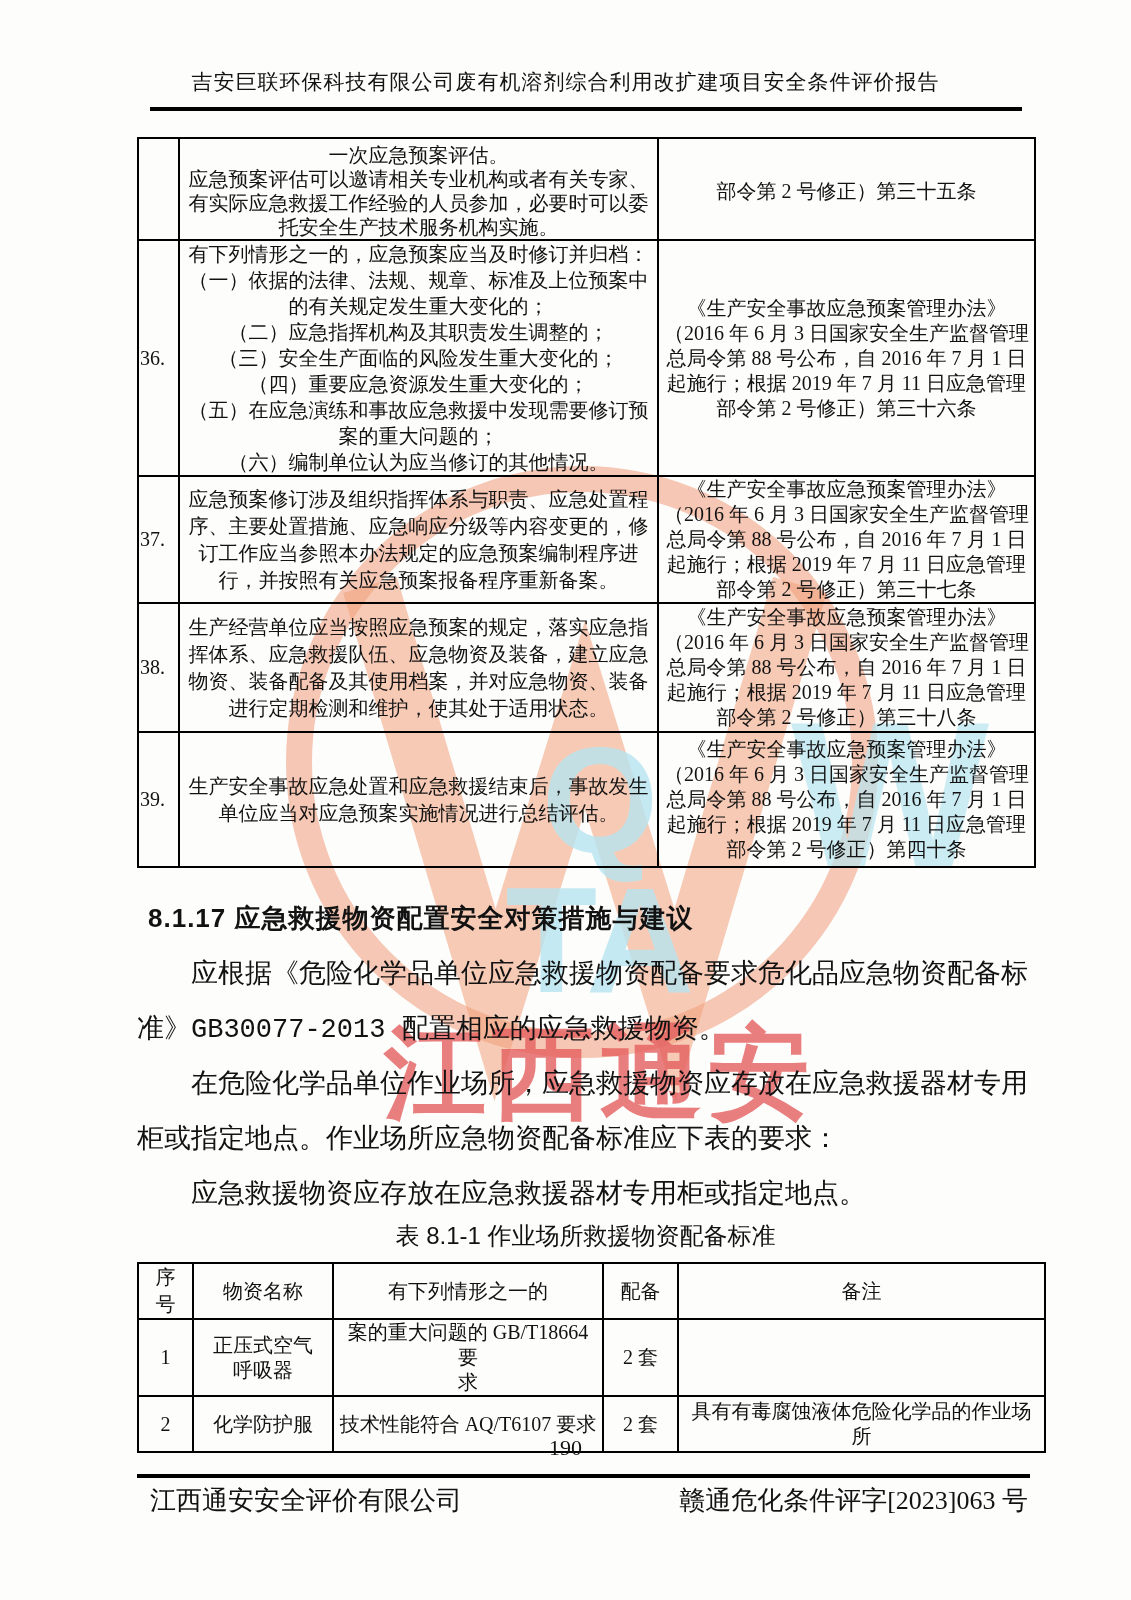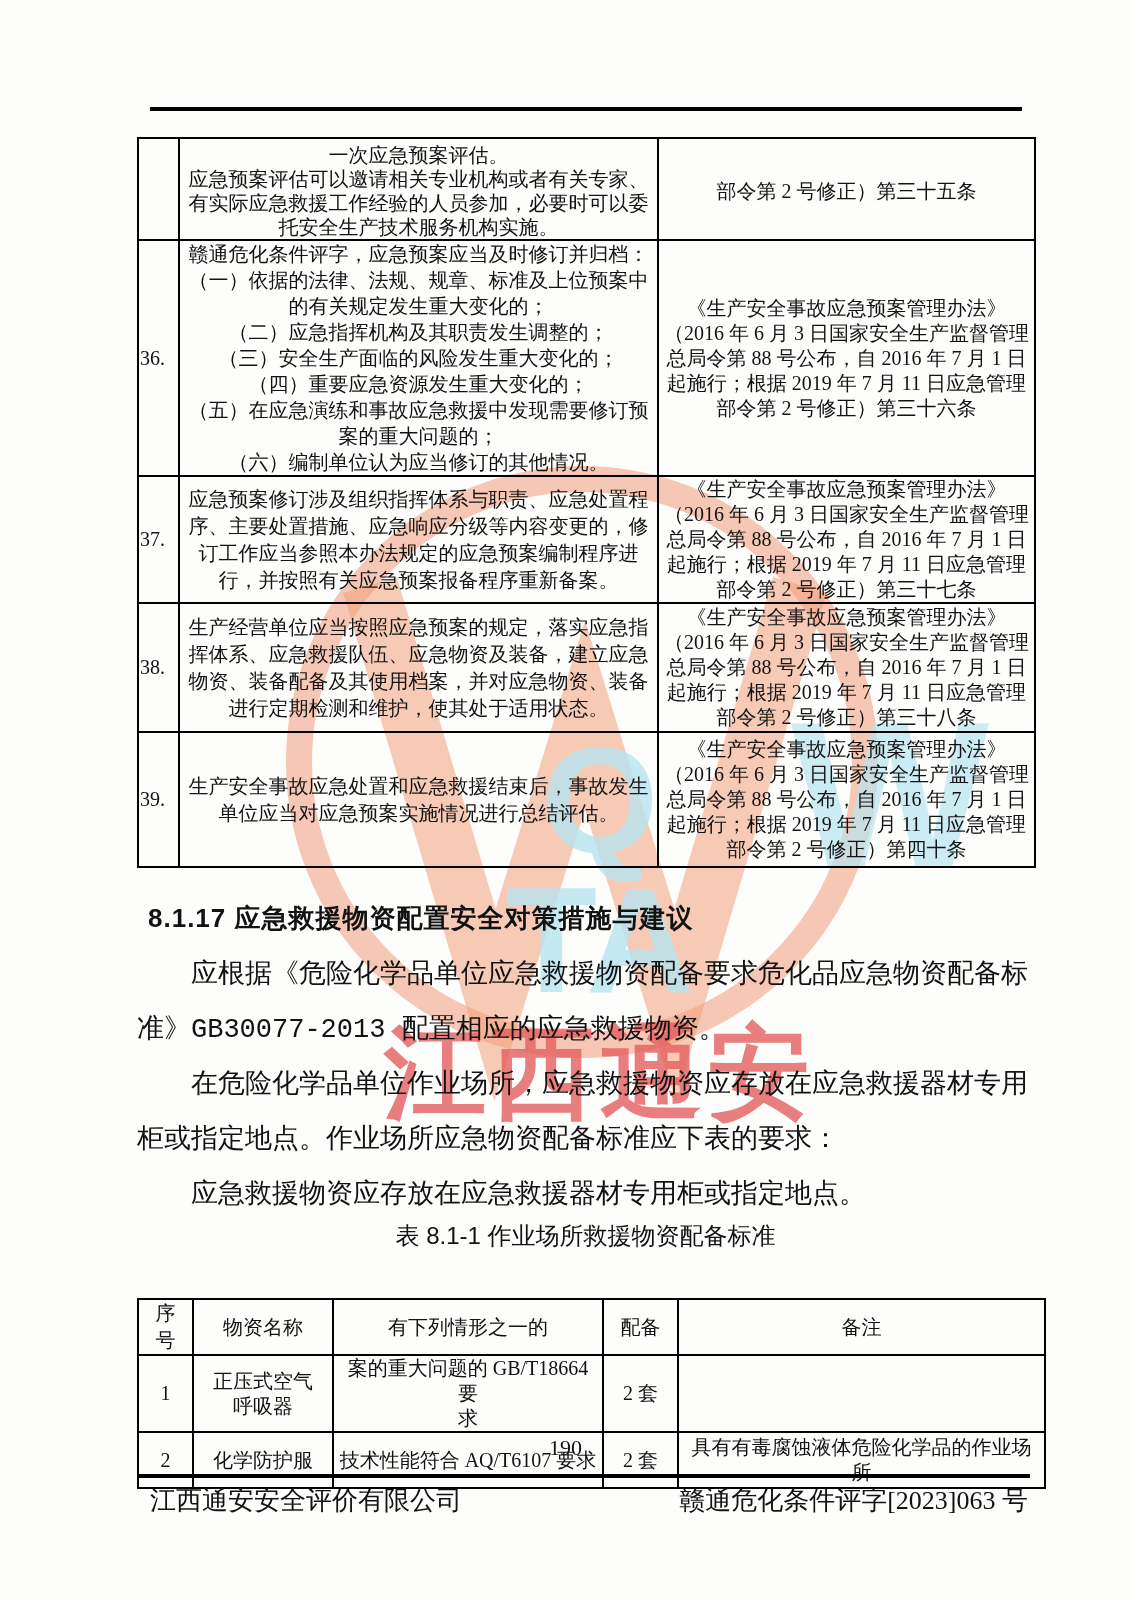--- a/index.html
+++ b/index.html
@@ -27,21 +27,21 @@
   .vtop{vertical-align:top;padding-top:4px;}
   
   .section-heading{top:901px;left:148px;font-family:"Liberation Sans","DejaVu Sans",sans-serif;
     font-weight:700;font-size:26px;letter-spacing:1px;}
   .paras{top:948px;left:137px;width:897px;font-size:27px;line-height:55px;text-align:justify;}
   .paras p{margin:0;text-indent:2em;white-space:pre-line;font-family:Liberation Mono, monospace;}
   .table-caption{top:1220px;left:137px;width:897px;text-align:center;
     font-family:"Liberation Sans","DejaVu Sans",sans-serif;font-weight:400;font-size:24px;}
   
   .st-wrap{top:1262px;left:137px;}
-  .st{width:907px;margin-top:36px;}
+  .st{width:907px;}
   .st th{font-size:20px;line-height:26px;text-align:center;vertical-align:middle;}
   .st td{font-size:20px;line-height:25px;text-align:center;vertical-align:middle;white-space:pre-line;}
   .stack{display:inline-block;width:1.05em;line-height:27px;}
   
   .page-number{top:1435px;left:0;width:100%;text-align:center;font-size:22px;}
   .footer-rule{top:1474px;left:137px;width:893px;height:4px;background:#000;}
   .footer-row{top:1483px;left:150px;width:878px;display:flex;justify-content:space-between;font-size:26px;}
 </style>
 </head>
 <body>
@@ -50,41 +50,42 @@
 
   <svg id="wm" width="1131" height="1600" viewBox="0 0 1131 1600">
     <circle cx="582" cy="762" r="283" fill="none" stroke="#f0926c" stroke-width="26" opacity="0.5"></circle>
     <path d="M 370 585 L 495 1005 L 585 715 L 675 1005 L 800 585" fill="none" stroke="#f3a07a" stroke-width="56" opacity="0.55"></path>
     <text x="600" y="852" font-size="150" font-family="Liberation Sans, sans-serif" font-weight="700" fill="#b8e5f0" opacity="0.8" text-anchor="middle">Q</text>
     <text x="600" y="992" font-size="150" font-family="Liberation Sans, sans-serif" font-weight="700" fill="#b8e5f0" opacity="0.8" text-anchor="middle">TA</text>
     <text x="890" y="868" font-size="210" font-family="Liberation Sans, sans-serif" font-weight="700" fill="#b8e5f0" opacity="0.7" text-anchor="middle">W</text>
     <text x="600" y="1108" font-size="102" font-family="Liberation Serif, serif" font-weight="700" fill="#e55f5f" opacity="0.8" text-anchor="middle" letter-spacing="6">江西通安</text>
   </svg>
 
+  <div class="abs header-title layer">吉安巨联环保科技有限公司废有机溶剂综合利用改扩建项目安全条件评价报告</div>
   <div class="abs header-rule layer"></div>
 
   <div class="abs ct-wrap layer">
     <table class="ct">
       <colgroup>
           <col style="width:41px">
           <col style="width:479px">
           <col style="width:377px">
         </colgroup>
       <tbody>
           <tr style="height:96px">
         <td class="no-cell"></td>
         <td class="req-cell vtop" style="line-height:24px">一次应急预案评估。
 应急预案评估可以邀请相关专业机构或者有关专家、
 有实际应急救援工作经验的人员参加，必要时可以委
 托安全生产技术服务机构实施。</td>
         <td class="basis-cell vtop">部令第 2 号修正）第三十五条</td>
       </tr>
       <tr style="height:235px">
         <td class="no-cell">36.</td>
-        <td class="req-cell" style="line-height:26px">赣通危化条件评字，应急预案应当及时修订并归档：
+        <td class="req-cell" style="line-height:26px">有下列情形之一的，应急预案应当及时修订并归档：
 （一）依据的法律、法规、规章、标准及上位预案中
 的有关规定发生重大变化的；
 （二）应急指挥机构及其职责发生调整的；
 （三）安全生产面临的风险发生重大变化的；
 （四）重要应急资源发生重大变化的；
 （五）在应急演练和事故应急救援中发现需要修订预
 案的重大问题的；
 （六）编制单位认为应当修订的其他情况。</td>
         <td class="basis-cell">《生产安全事故应急预案管理办法》
 （2016 年 6 月 3 日国家安全生产监督管理

